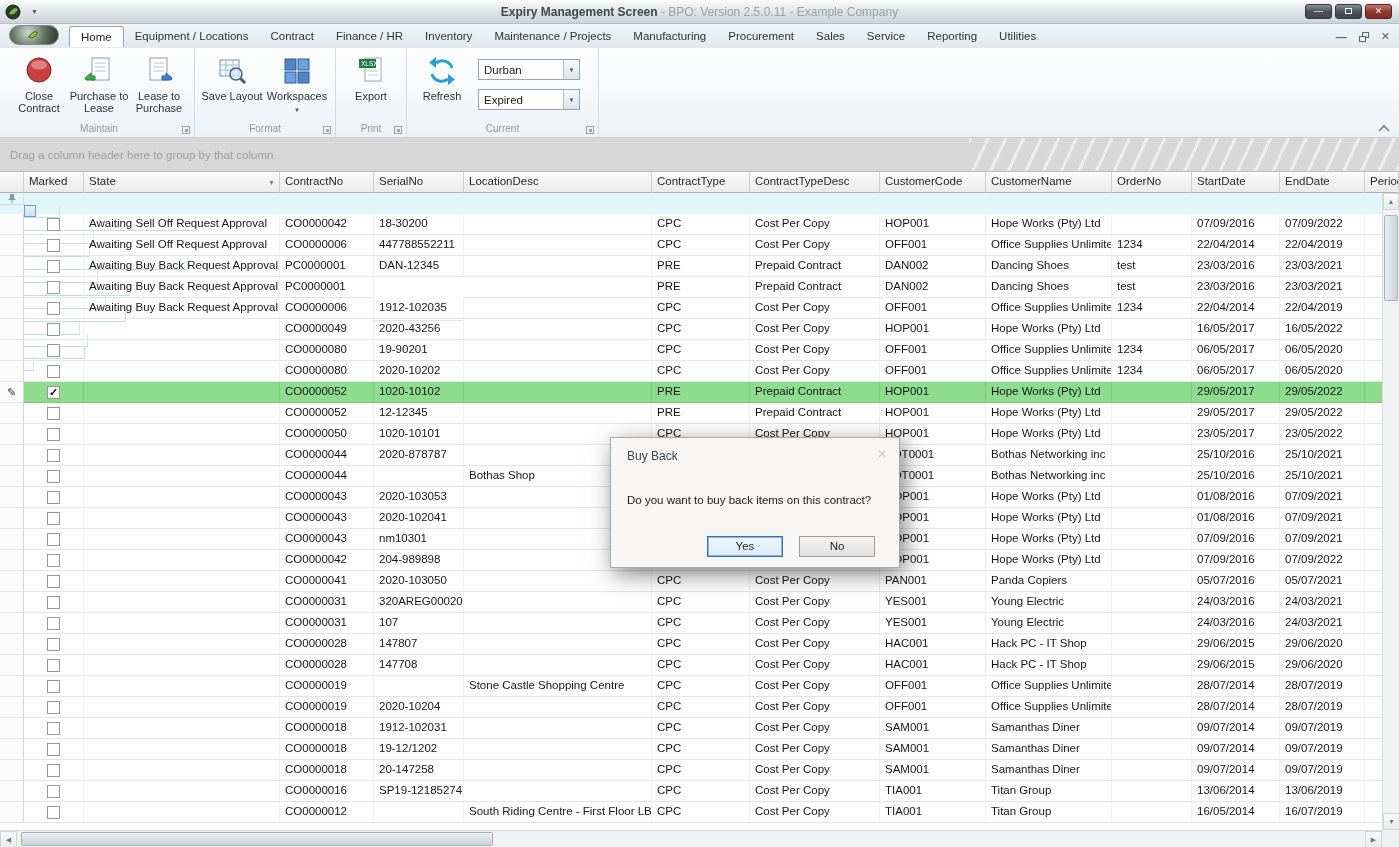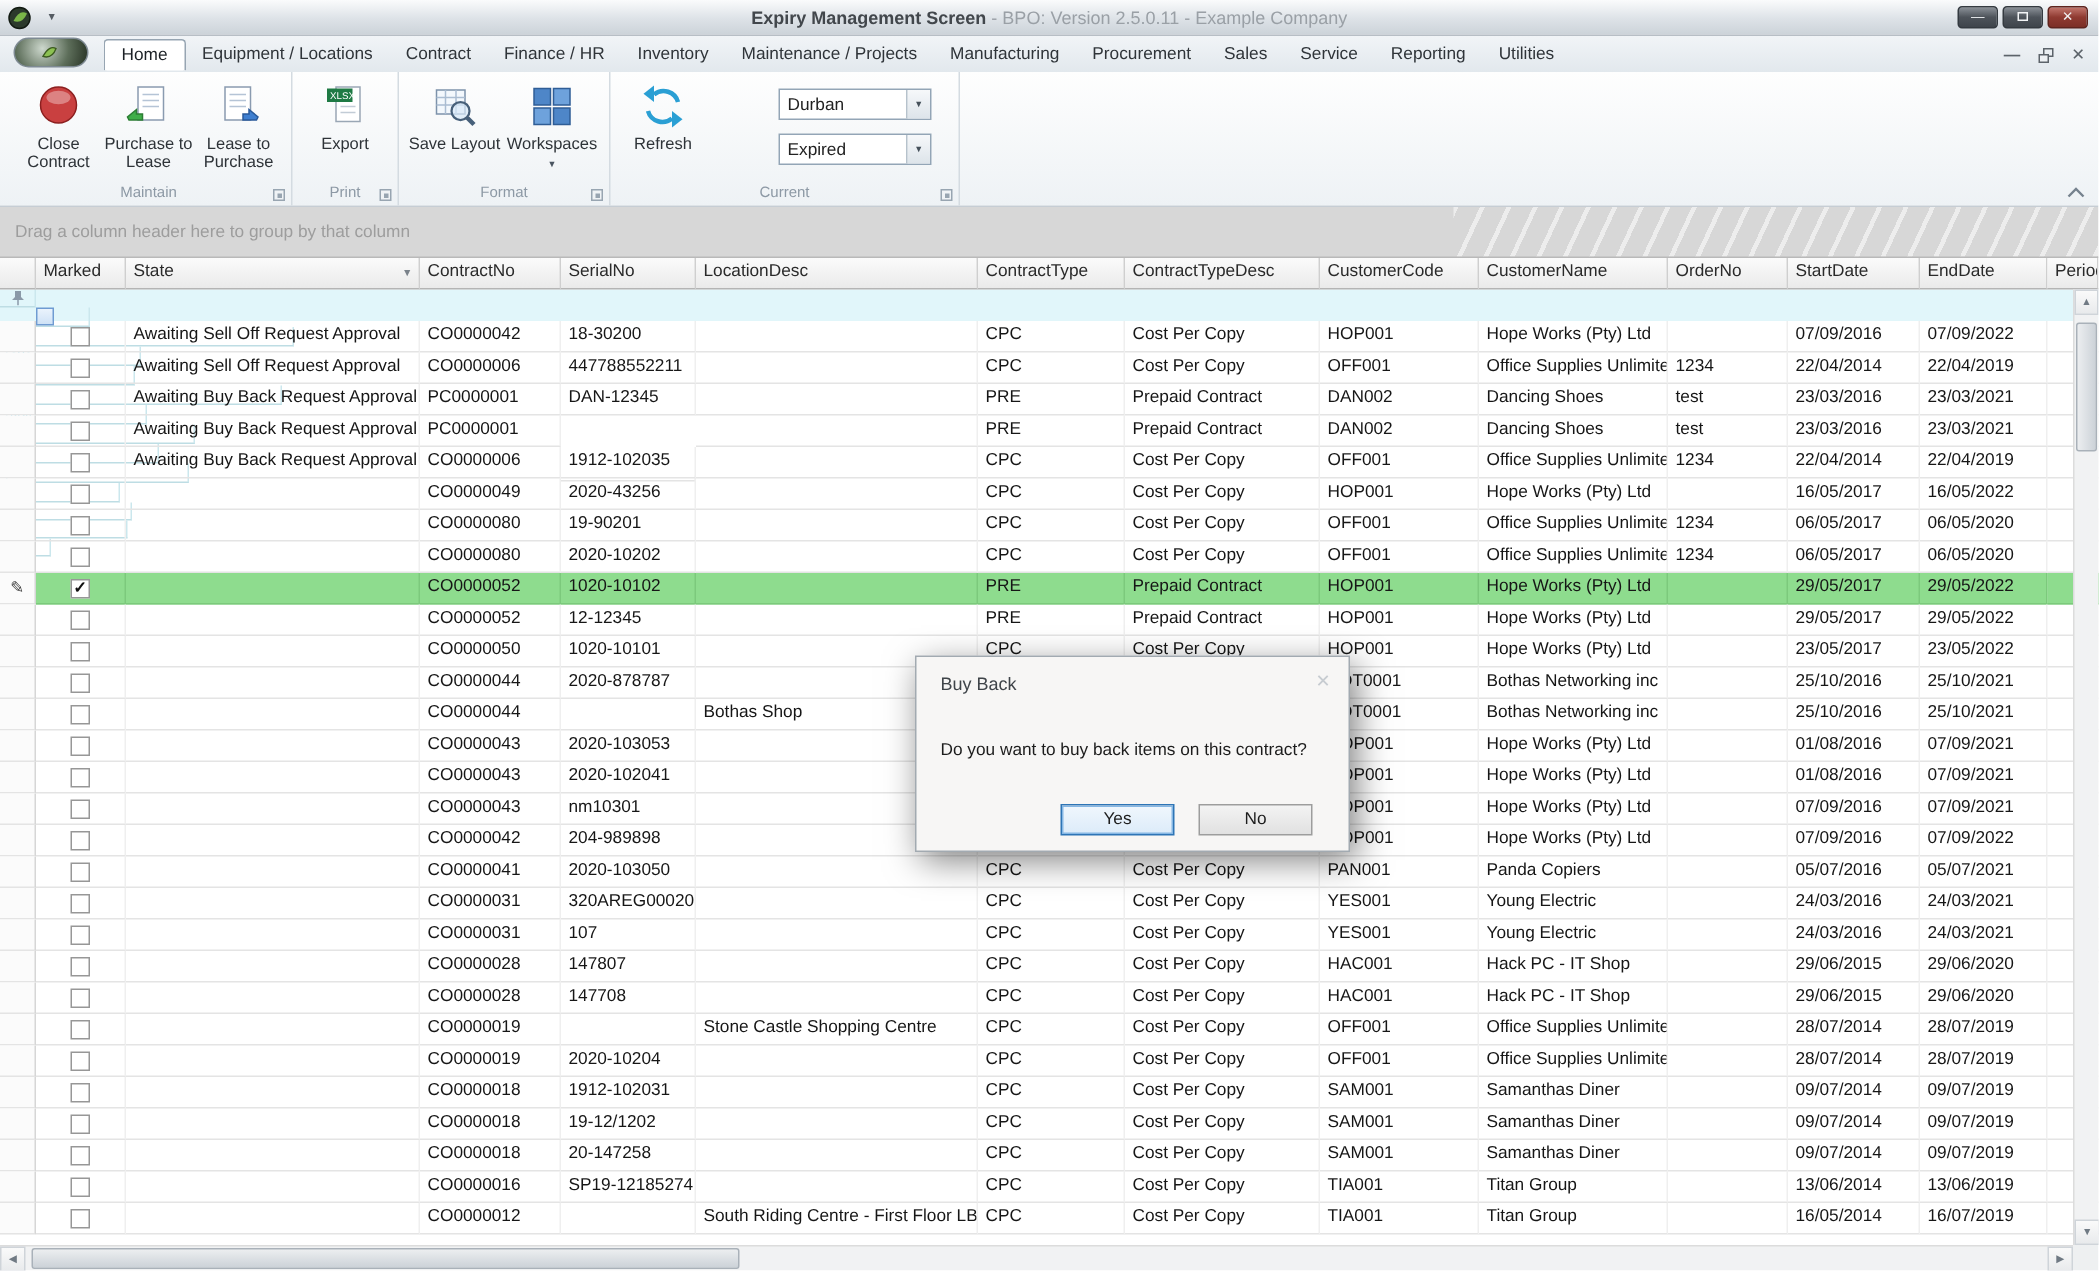--- a/index.html
+++ b/index.html
@@ -41,21 +41,21 @@
   .rgroup-caption { position:absolute; left:0; right:0; bottom:1px; height:13px; text-align:center;
                     font-size:10px; color:#8d99a5; }
   .launcher { position:absolute; right:4px; bottom:3px; width:8px; height:8px; border:1px solid #98a5b1; }
   .launcher i { position:absolute; right:1px; bottom:1px; width:3px; height:3px; background:#98a5b1; display:block; }
   .rbtn { width:60px; display:flex; flex-direction:column; align-items:center; font-size:11px; color:#2e3338;
           text-align:center; line-height:12px; padding-top:4px; }
   .rbtn .icon32 { width:32px; height:32px; margin-bottom:3px; }
   .rbtn .dd-arrow { font-size:6px; color:#4a5560; margin-top:2px; }
   .combo-col { display:flex; flex-direction:column; gap:9px; margin:8px 6px 0 6px; }
   .combo { width:102px; height:21px; background:#fff; border:1px solid #93a5b6; display:flex; align-items:center;
-           font-size:11.5px; color:#222; padding-left:5px;margin-left:41px; }
+           font-size:11.5px; color:#222; padding-left:5px; }
   .combo .dd { margin-left:auto; width:16px; height:100%; background:linear-gradient(#f6f8fa,#dde4ea);
                border-left:1px solid #b6c2cc; font-size:6px; color:#45505a; display:flex; align-items:center; justify-content:center; }
   .ribbon-collapse { position:absolute; right:8px; bottom:4px; color:#76828e; }
 
   
   .groupby { height:34px; background:#d7d7d7; border-bottom:1px solid #b9b9b9; display:flex; align-items:center;
              padding-left:10px; font-size:11.5px; color:#9d9d9d; position:relative; overflow:hidden; }
   .groupby .deco { position:absolute; right:0; top:0; width:430px; height:100%;
              background:repeating-linear-gradient(115deg, rgba(255,255,255,.55) 0 3px, rgba(255,255,255,0) 3px 16px); }
 
@@ -201,39 +201,20 @@
         </span>
         <span>Lease to Purchase</span>
       </div>
       <div class="rgroup-caption"><span>Maintain</span></div>
       <div class="launcher">
           <i></i>
         </div>
     </div>
 
     <div class="rgroup">
-      <div class="rbtn">
-        <span class="icon32">
-          <svg width="32" height="32" viewBox="0 0 32 32">
-            <rect x="10" y="3" width="16" height="23" fill="#fff" stroke="#9aa7b5"></rect>
-            <line x1="13" y1="16" x2="23" y2="16" stroke="#c2ccd6"></line>
-            <line x1="13" y1="20" x2="23" y2="20" stroke="#c2ccd6"></line>
-            <rect x="4" y="4" width="17" height="9" fill="#1f7a44"></rect>
-            <text x="6" y="11" font-size="6.5" fill="#fff">XLSX</text>
-          </svg>
-        </span>
-        <span>Export</span>
-      </div>
-      <div class="rgroup-caption"><span>Print</span></div>
-      <div class="launcher">
-          <i></i>
-        </div>
-    </div>
-
-    <div class="rgroup">
       <div class="rbtn" style="width:64px;">
         <span class="icon32">
           <svg width="32" height="32" viewBox="0 0 32 32">
             <rect x="4" y="5" width="19" height="16" fill="#f3f8fd" stroke="#7d92ab"></rect>
             <line x1="4" y1="10" x2="23" y2="10" stroke="#aabdd2"></line>
             <line x1="4" y1="15" x2="23" y2="15" stroke="#aabdd2"></line>
             <line x1="10" y1="5" x2="10" y2="21" stroke="#aabdd2"></line>
             <line x1="17" y1="5" x2="17" y2="21" stroke="#aabdd2"></line>
             <circle cx="20" cy="19" r="6" fill="rgba(215,232,248,0.7)" stroke="#47607a" stroke-width="1.5"></circle>
             <line x1="24.5" y1="23.5" x2="29" y2="28" stroke="#47607a" stroke-width="3"></line>
@@ -247,20 +228,39 @@
             <rect x="4" y="4" width="11" height="11" fill="#4e86c8" stroke="#2f5d96"></rect>
             <rect x="17" y="4" width="11" height="11" fill="#6ea2dc" stroke="#2f5d96"></rect>
             <rect x="4" y="17" width="11" height="11" fill="#6ea2dc" stroke="#2f5d96"></rect>
             <rect x="17" y="17" width="11" height="11" fill="#4e86c8" stroke="#2f5d96"></rect>
           </svg>
         </span>
         <span>Workspaces</span>
         <span class="dd-arrow">▼</span>
       </div>
       <div class="rgroup-caption"><span>Format</span></div>
+      <div class="launcher">
+          <i></i>
+        </div>
+    </div>
+
+    <div class="rgroup">
+      <div class="rbtn">
+        <span class="icon32">
+          <svg width="32" height="32" viewBox="0 0 32 32">
+            <rect x="10" y="3" width="16" height="23" fill="#fff" stroke="#9aa7b5"></rect>
+            <line x1="13" y1="16" x2="23" y2="16" stroke="#c2ccd6"></line>
+            <line x1="13" y1="20" x2="23" y2="20" stroke="#c2ccd6"></line>
+            <rect x="4" y="4" width="17" height="9" fill="#1f7a44"></rect>
+            <text x="6" y="11" font-size="6.5" fill="#fff">XLSX</text>
+          </svg>
+        </span>
+        <span>Export</span>
+      </div>
+      <div class="rgroup-caption"><span>Print</span></div>
       <div class="launcher">
           <i></i>
         </div>
     </div>
 
     <div class="rgroup" style="padding-right:12px;">
       <div class="rbtn">
         <span class="icon32">
           <svg width="32" height="32" viewBox="0 0 32 32">
             <path d="M26 13 A10 10 0 0 0 10 8" fill="none" stroke="#2a9fd4" stroke-width="3"></path>

